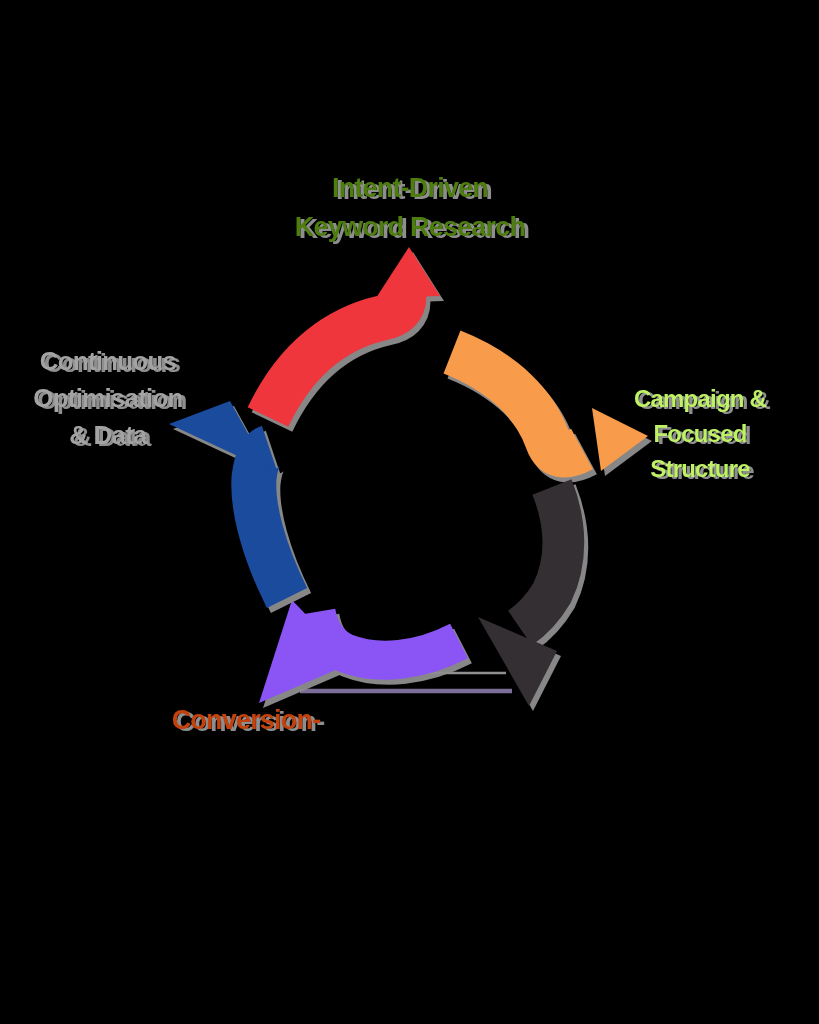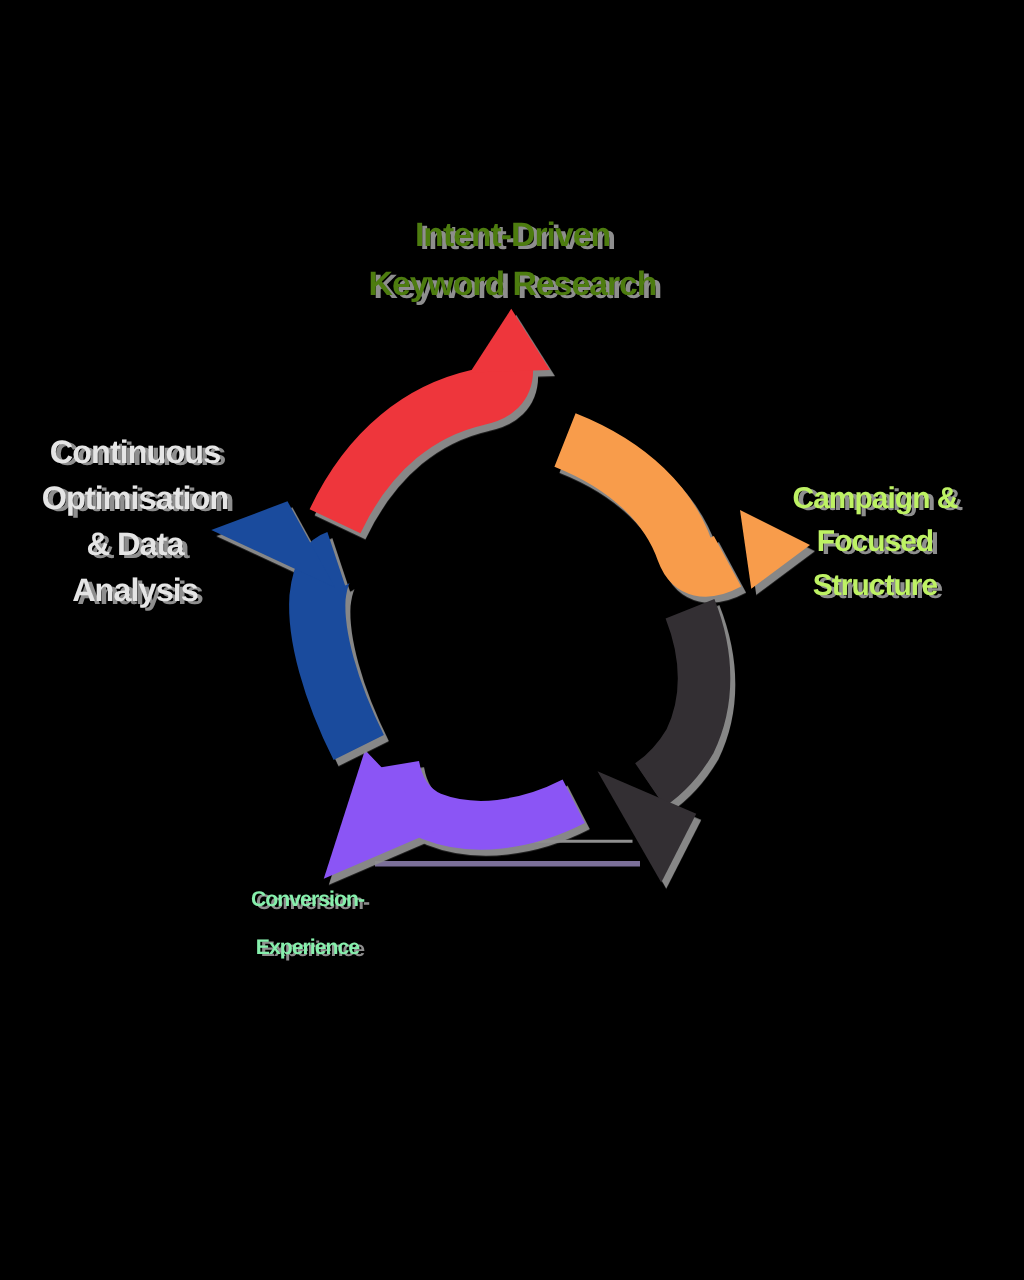--- a/index.html
+++ b/index.html
@@ -30,23 +30,23 @@
     letter-spacing: -0.8px;
     text-shadow: 4px 2px 0 #8E8E8E;
     line-height: 1;
     white-space: nowrap;
   }
   .label div { white-space: nowrap; }
   .label-top    { left: 230px; top: 169px; width: 360px; font-size: 27px; color: #4d7c0f; }
   .label-top div    { height: 39px; line-height: 39px; }
   .label-right  { left: 595px; top: 381px; width: 210px; font-size: 24px; color: #bef264; }
   .label-right div  { height: 35px; line-height: 35px; }
-  .label-left   { left: 12px;  top: 343px; width: 192px; font-size: 26px; color: #e5e5e5; }
+  .label-left   { left: 12px;  top: 343px; width: 192px; font-size: 26px; color: #a3a3a3; }
   .label-left div   { height: 37px; line-height: 37px; }
-  .label-bottom { left: 115px; top: 701px; width: 262px; font-size: 17px; color: #86efac; }
+  .label-bottom { left: 115px; top: 701px; width: 262px; font-size: 27px; color: #c2410c; }
   .label-bottom div { height: 38px; line-height: 38px; }
 </style>
 </head>
 <body>
 
 <div class="stage">
 
   <svg class="arrows" width="819" height="1024" viewBox="0 0 819 1024">
 
     <line x1="375" y1="673" x2="506" y2="673" stroke-width="2.5" stroke="#8F8F8F"></line>
@@ -86,21 +86,19 @@
   <div class="label label-right">
     <div>Campaign &amp;</div>
     <div>Focused</div>
     <div>Structure</div>
   </div>
 
   <div class="label label-left">
     <div>Continuous</div>
     <div>Optimisation</div>
     <div>&amp; Data</div>
-    <div>Analysis</div>
   </div>
 
   <div class="label label-bottom">
     <div>Conversion-</div>
-    <div>Experience</div>
   </div>
 
 </div>
 
 </body></html>

